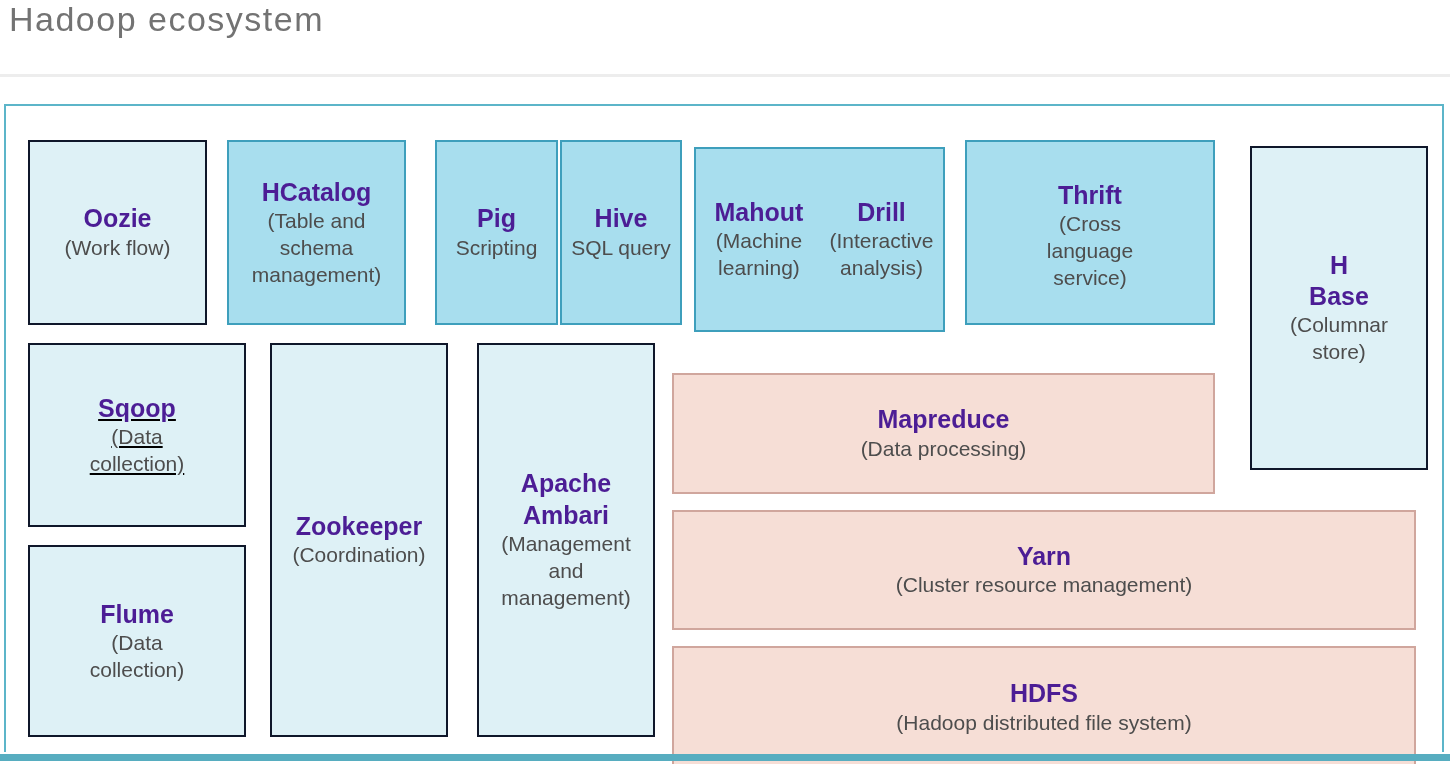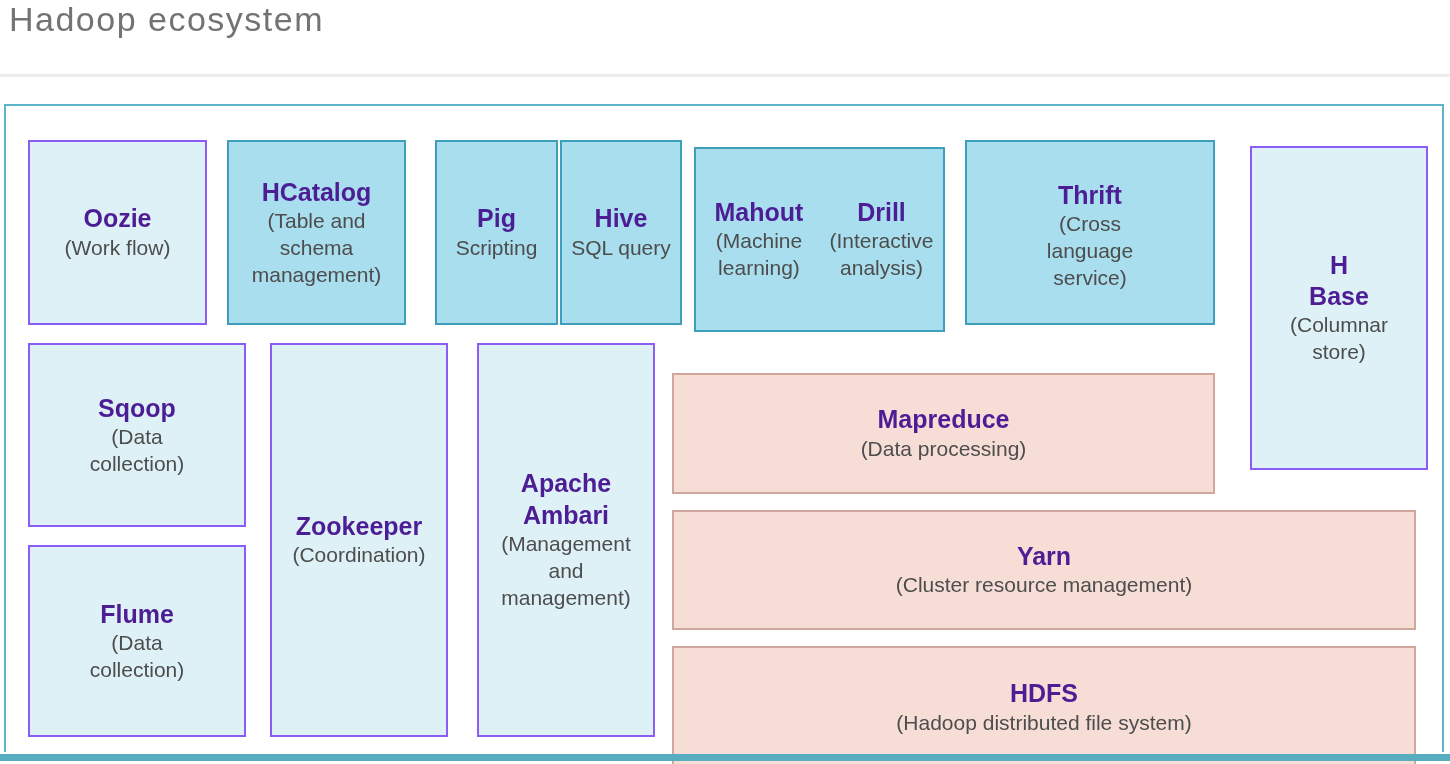--- a/index.html
+++ b/index.html
@@ -22,21 +22,21 @@
   .bottom-bar {
     position:absolute; left:0; top:754px; width:1450px; height:7px;
     background:#57adc0;
   }
 
   .box {
     position:absolute; display:flex; flex-direction:column;
     align-items:center; justify-content:center;
     text-align:center; padding:6px;
   }
-  .box.light { background:#def1f6; border:2px solid #8b5cf6; }
+  .box.light { background:#def1f6; border:2px solid #0f172a; }
   .box.dark  { background:#a8deee; border:2px solid #3e9fbc; }
   .box.pink  { background:#f6ded6; border:2px solid #d0a69d;margin-top:32px; }
 
   .box .name {
     font-size:25px; font-weight:bold; color:#4c1d95;
     line-height:1.25; white-space:pre-line;
   }
   .box .desc {
     font-size:21px; font-weight:normal; color:#4d4d4d;
     line-height:1.28; white-space:pre-line;
@@ -100,21 +100,21 @@
       </div>
     </div>
 
     <div class="box light" style="left:1244px; top:40px; width:178px; height:324px;">
       <div class="name">H
 Base</div>
       <div class="desc">(Columnar
 store)</div>
     </div>
 
-    <div class="box light" style="left:22px; top:237px; width:218px; height:184px;">
+    <div class="box light" style="left:22px; top:237px; width:218px; height:184px;text-decoration:underline;">
       <div class="name">Sqoop</div>
       <div class="desc">(Data
 collection)</div>
     </div>
 
     <div class="box light" style="left:22px; top:439px; width:218px; height:192px;">
       <div class="name">Flume</div>
       <div class="desc">(Data
 collection)</div>
     </div>

